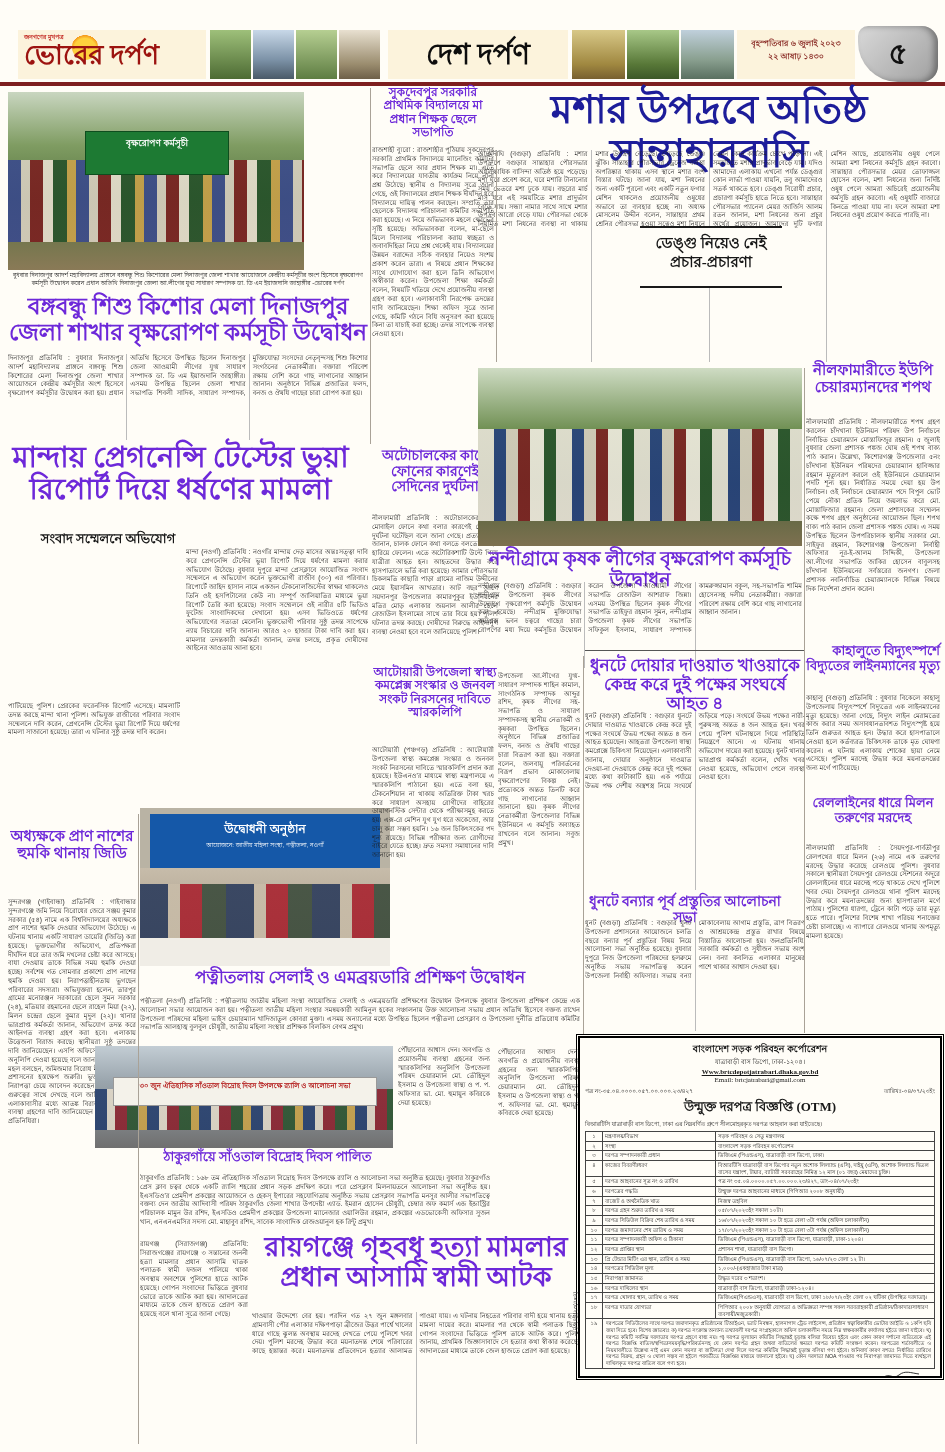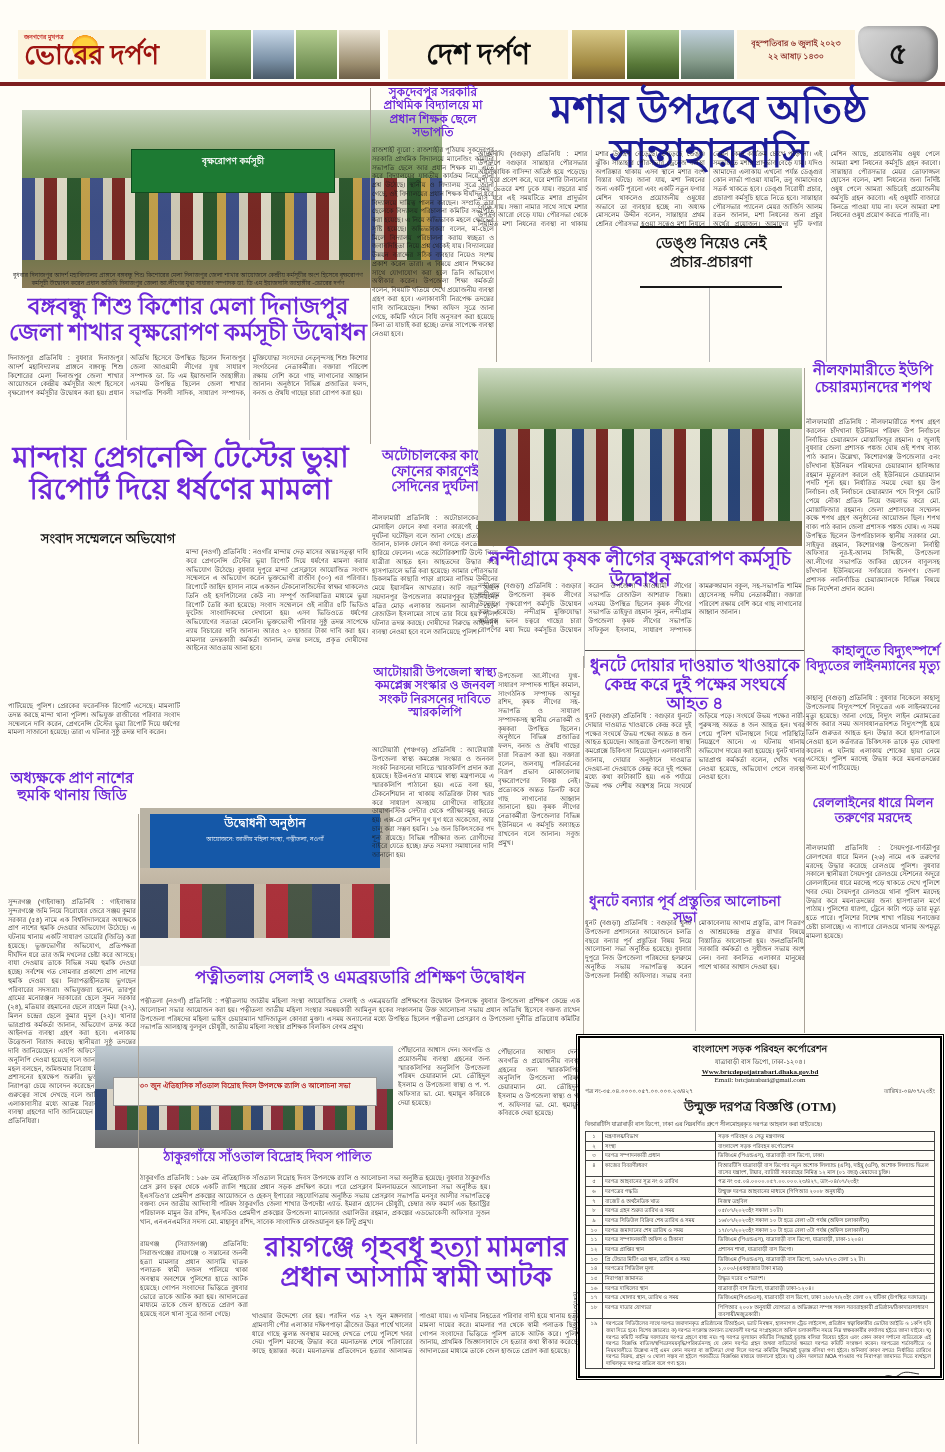--- a/index.html
+++ b/index.html
@@ -100,47 +100,47 @@
     <div class="date-text">
       <div>বৃহস্পতিবার ৬ জুলাই ২০২৩</div>
       <div>২২ আষাঢ় ১৪৩০</div>
     </div>
   </div>
   <div class="abs curl" style="left:858px;top:26px;width:80px;height:56px;">
     <span>৫</span>
   </div>
   <div class="abs red-rule" style="left:0;top:82px;width:945px;height:4px;"></div>
 
-  <div class="abs photo" style="left:8px;top:110px;width:420px;height:178px;margin-left:14px;">
+  <div class="abs photo" style="left:8px;top:92px;width:296px;height:178px;">
     <div class="trees">
       <div class="crowd"></div>
       <div class="banner-green">বৃক্ষরোপণ কর্মসূচী</div>
     </div>
   </div>
   <div class="abs caption" style="left:8px;top:272px;width:360px;height:20px;">বুধবার দিনাজপুর আদর্শ মহাবিদ্যালয় প্রাঙ্গনে বঙ্গবন্ধু শিশু কিশোরের মেলা দিনাজপুর জেলা শাখার আয়োজনে কেন্দ্রীয় কর্মসূচীর অংশ হিসেবে বৃক্ষরোপণ কর্মসূচী উদ্বোধন করেন প্রধান অতিথি দিনাজপুর জেলা আ.লীগের যুগ্ম সাধারণ সম্পাদক ডা. ডি এম ইয়াজদানি জাহাঙ্গীর  -ভোরের দর্পণ</div>
 
   <div class="abs hl" style="left:8px;top:294px;width:360px;height:58px;font-size:23px;">বঙ্গবন্ধু শিশু কিশোর মেলা দিনাজপুর জেলা শাখার বৃক্ষরোপণ কর্মসূচী উদ্বোধন</div>
   <div class="abs bd cols3" style="left:8px;top:354px;width:360px;height:86px;">দিনাজপুর প্রতিনিধি : বুধবার দিনাজপুর আদর্শ মহাবিদ্যালয় প্রাঙ্গনে বঙ্গবন্ধু শিশু কিশোরের মেলা দিনাজপুর জেলা শাখার আয়োজনে কেন্দ্রীয় কর্মসূচীর অংশ হিসেবে বৃক্ষরোপণ কর্মসূচীর উদ্বোধন করা হয়। প্রধান অতিথি হিসেবে উপস্থিত ছিলেন দিনাজপুর জেলা আওয়ামী লীগের যুগ্ম সাধারণ সম্পাদক ডা. ডি এম ইয়াজদানি জাহাঙ্গীর। এসময় উপস্থিত ছিলেন জেলা শাখার সভাপতি শিবলী সাদিক, সাধারণ সম্পাদক, মুক্তিযোদ্ধা সংসদের নেতৃবৃন্দসহ শিশু কিশোর সংগঠনের নেতাকর্মীরা। বক্তারা পরিবেশ রক্ষায় বেশি করে গাছ লাগানোর আহ্বান জানান। অনুষ্ঠানে বিভিন্ন প্রজাতির ফলদ, বনজ ও ঔষধি গাছের চারা রোপণ করা হয়।</div>
 
   <div class="abs hl" style="left:8px;top:441px;width:345px;height:86px;font-size:29px;">মান্দায় প্রেগনেন্সি টেস্টের ভুয়া রিপোর্ট দিয়ে ধর্ষণের মামলা</div>
   <div class="abs subhead" style="left:8px;top:529px;width:200px;font-size:13px;">সংবাদ সম্মেলনে অভিযোগ</div>
 
   <div class="abs bd" style="left:8px;top:702px;width:172px;height:110px;">পাটিয়েছে পুলিশ। প্রেরকের ফরেনসিক রিপোর্ট এসেছে। মামলাটি তদন্ত করছে মান্দা থানা পুলিশ। অভিযুক্ত রাজীবের পরিবার সংবাদ সম্মেলনে দাবি করেন, প্রেগনেন্সি টেস্টের ভুয়া রিপোর্ট দিয়ে ধর্ষণের মামলা সাজানো হয়েছে। তারা এ ঘটনার সুষ্ঠু তদন্ত দাবি করেন।</div>
   <div class="abs bd" style="left:186px;top:548px;width:182px;height:264px;">
     <span>মান্দা (নওগাঁ) প্রতিনিধি : নওগাঁর মান্দায় দেড় মাসের অন্তঃসত্ত্বা দাবি করে প্রেগনেন্সি টেস্টের ভুয়া রিপোর্ট দিয়ে ধর্ষণের মামলা করার অভিযোগ উঠেছে। বুধবার দুপুরে মান্দা প্রেসক্লাবে আয়োজিত সংবাদ সম্মেলনে এ অভিযোগ করেন ভুক্তভোগী রাজীব (৩০) এর পরিবার।</span>
     <span>রিপোর্টে জাহিদ হাসান নামে একজন টেকনোলজিস্টের স্বাক্ষর থাকলেও তিনি ওই হসপিটালের কেউ না। সম্পূর্ণ জালিয়াতির মাধ্যমে ভুয়া রিপোর্ট তৈরি করা হয়েছে। সংবাদ সম্মেলনে ওই নারীর ৫টি ভিডিও ফুটেজ সাংবাদিকদের দেখানো হয়। এসব ভিডিওতে ধর্ষণের অভিযোগের সত্যতা মেলেনি। ভুক্তভোগী পরিবার সুষ্ঠু তদন্ত সাপেক্ষে ন্যায় বিচারের দাবি জানান। আরও ২০ হাজার টাকা দাবি করা হয়। মামলার তদন্তকারী কর্মকর্তা জানান, তদন্ত চলছে, প্রকৃত দোষীদের আইনের আওতায় আনা হবে।</span>
   </div>
 
-  <div class="abs hl" style="left:8px;top:770px;width:128px;height:80px;font-size:15px;">অধ্যক্ষকে প্রাণ নাশের হুমকি থানায় জিডি</div>
+  <div class="abs hl" style="left:8px;top:828px;width:128px;height:80px;font-size:15px;">অধ্যক্ষকে প্রাণ নাশের হুমকি থানায় জিডি</div>
   <div class="abs bd" style="left:8px;top:898px;width:128px;height:546px;">সুন্দরগঞ্জ (গাইবান্ধা) প্রতিনিধি : গাইবান্ধার সুন্দরগঞ্জে জমি নিয়ে বিরোধের জেরে সঞ্জয় কুমার সরকার (৫৪) নামে এক বিশ্ববিদ্যালয়ের অধ্যক্ষকে প্রাণ নাশের হুমকি দেওয়ার অভিযোগ উঠেছে। এ ঘটনায় থানায় একটি সাধারণ ডায়েরি (জিডি) করা হয়েছে। ভুক্তভোগীর অভিযোগ, প্রতিপক্ষরা দীর্ঘদিন ধরে তার জমি দখলের চেষ্টা করে আসছে। বাধা দেওয়ায় তাকে বিভিন্ন সময় হুমকি দেওয়া হচ্ছে। সর্বশেষ গত সোমবার প্রকাশ্যে প্রাণ নাশের হুমকি দেওয়া হয়। নিরাপত্তাহীনতায় ভুগছেন পরিবারের সদস্যরা। অভিযুক্তরা হলেন, তারপুর গ্রামের মনোরঞ্জন সরকারের ছেলে সুমন সরকার (২৪), মতিয়ার রহমানের ছেলে রাহেল মিয়া (২২), মিলন চন্দ্রের ছেলে কুমার মৃদুল (২২)। থানার ভারপ্রাপ্ত কর্মকর্তা জানান, অভিযোগ তদন্ত করে আইনগত ব্যবস্থা গ্রহণ করা হবে। এলাকায় উত্তেজনা বিরাজ করছে। স্থানীয়রা সুষ্ঠু তদন্তের দাবি জানিয়েছেন। এসপি অফিসেও অভিযোগের অনুলিপি দেওয়া হয়েছে বলে জানা গেছে। সচেতন মহল বলছেন, জমিজমার বিরোধ মীমাংসায় স্থানীয় প্রশাসনের হস্তক্ষেপ জরুরি। ভুক্তভোগী অধ্যক্ষ নিরাপত্তা চেয়ে আবেদন করেছেন। পুলিশ বিষয়টি গুরুত্বের সাথে দেখছে বলে জানিয়েছে। এদিকে এলাকাবাসীর মধ্যে আতঙ্ক বিরাজ করছে। দ্রুত ব্যবস্থা গ্রহণের দাবি জানিয়েছেন সুশীল সমাজের প্রতিনিধিরা।</div>
 
   <div class="abs photo" style="left:140px;top:808px;width:250px;height:158px;">
     <div class="room"></div>
     <div class="banner-top-blue">
-      <div style="font-size:12px;">উদ্বোধনী অনুষ্ঠান</div>
+      <div style="font-size:12px;padding-top:6px;">উদ্বোধনী অনুষ্ঠান</div>
       <div style="font-size:6px;font-weight:normal;">আয়োজনে: জাতীয় মহিলা সংস্থা, পত্নীতলা, নওগাঁ</div>
     </div>
     <div class="crowd" style="top:48%;height:34%;background:repeating-linear-gradient(90deg,#2c3c5c 0 28px,#c8bca8 28px 40px,#a82430 40px 62px,#3c4c3c 62px 86px);"></div>
     <div class="tablecloth" style="height:18%;background:#f0ede6;"></div>
   </div>
 
   <div class="abs bd" style="left:498px;top:672px;width:82px;height:372px;">উপজেলা আ.লীগের যুগ্ম-সাধারণ সম্পাদক শাহিন কামাল, সাংগঠনিক সম্পাদক আব্দুর রশিদ, কৃষক লীগের সহ-সভাপতি ও সাধারণ সম্পাদকসহ স্থানীয় নেতাকর্মী ও কৃষকরা উপস্থিত ছিলেন। অনুষ্ঠানে বিভিন্ন প্রজাতির ফলদ, বনজ ও ঔষধি গাছের চারা বিতরণ করা হয়। বক্তারা বলেন, জলবায়ু পরিবর্তনের বিরূপ প্রভাব মোকাবেলায় বৃক্ষরোপণের বিকল্প নেই। প্রত্যেককে অন্তত তিনটি করে গাছ লাগানোর আহ্বান জানানো হয়। কৃষক লীগের নেতাকর্মীরা উপজেলার বিভিন্ন ইউনিয়নে এ কর্মসূচি অব্যাহত রাখবেন বলে জানান। সবুজ প্রমুখ।</div>
   <div class="abs bd" style="left:498px;top:1048px;width:82px;height:238px;">পৌঁছানোর আশ্বাস দেন। অবগতি ও প্রয়োজনীয় ব্যবস্থা গ্রহনের জন্য স্মারকলিপির অনুলিপি উপজেলা পরিষদ চেয়ারম্যান মো. তৌহিদুল ইসলাম ও উপজেলা স্বাস্থ্য ও প. প. অফিসার ভা. মো. হুমায়ুন কবিরকে দেয়া হয়েছে।</div>
 
   <div class="abs hl" style="left:140px;top:968px;width:440px;height:26px;font-size:17px;">পত্নীতলায় সেলাই ও এমব্রয়ডারি প্রশিক্ষণ উদ্বোধন</div>

